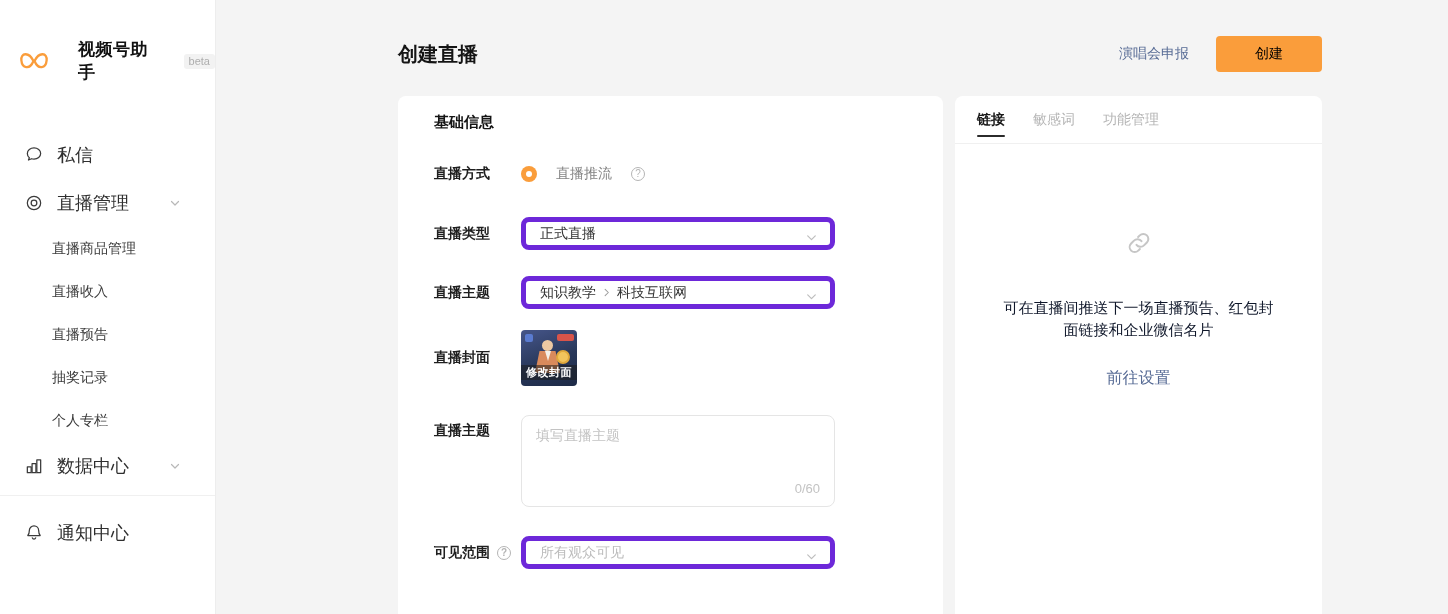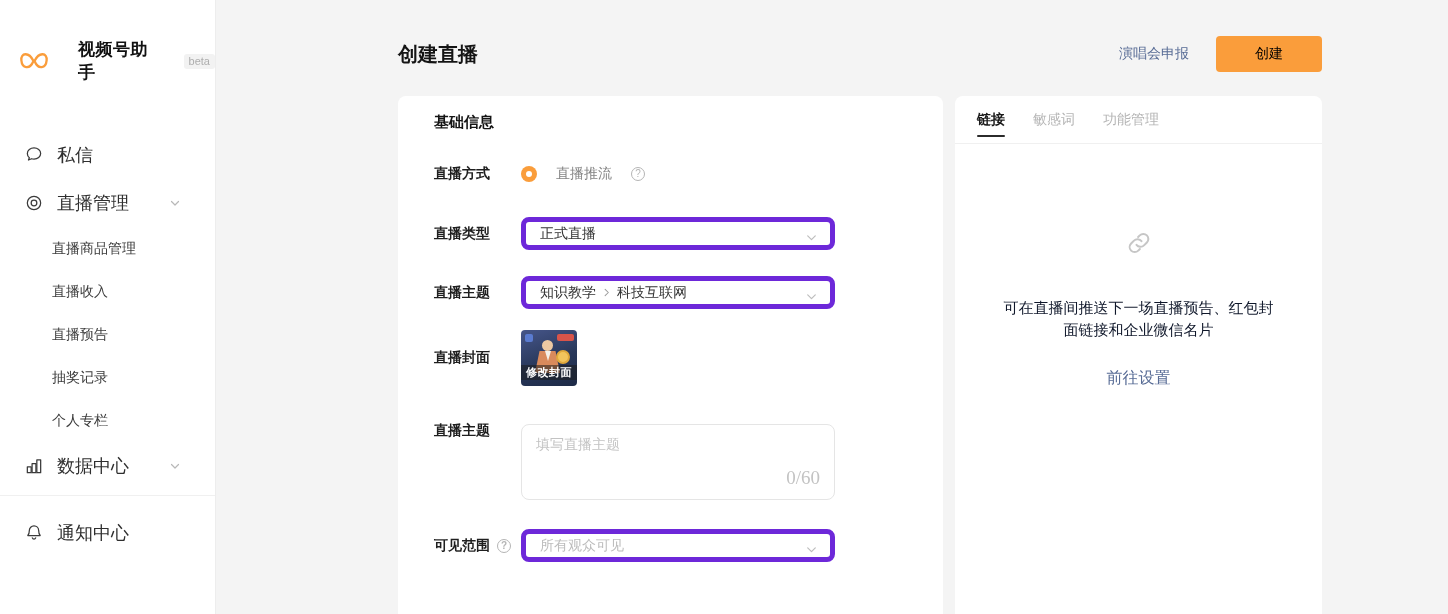--- a/index.html
+++ b/index.html
@@ -108,27 +108,27 @@
   .cover-body {
     position:absolute; left:14px; top:21px; width:25px; height:22px;
     background:#d98a5c; clip-path:polygon(18% 0,82% 0,100% 100%,0 100%);
   }
   .cover-shirt { position:absolute; left:24px; top:21px; width:6px; height:10px; background:#f5f0e8; clip-path:polygon(0 0,100% 0,50% 100%); }
   .cover-overlay {
     position:absolute; left:0; right:0; bottom:6px; height:15px;
     background:rgba(30,30,30,.55); display:flex; justify-content:center;
   }
   .cover-overlay span { color:#fff; font-size:11px; font-weight:bold; letter-spacing:.5px; }
-  .topic-box { width:314px; height:76px; border:1px solid #e5e5e5; border-radius:8px; position:relative; background:#fff;margin-top:9px; }
+  .topic-box { width:314px; height:92px; border:1px solid #e5e5e5; border-radius:8px; position:relative; background:#fff; }
   .topic-input {
     width:100%; height:62px; border:none; outline:none; resize:none; background:transparent;
     font-family:inherit; font-size:14px; color:#333; padding:11px 14px 0 14px;
   }
   .topic-input::placeholder { color:#c3c3c3; }
-  .topic-counter { position:absolute; right:14px; bottom:10px; font-size:19px; color:#c3c3c3;font-family:Liberation Serif, serif; }
+  .topic-counter { position:absolute; right:14px; bottom:10px; font-size:13px; color:#c3c3c3; }
   
   .side-card {
     position:absolute; left:955px; top:96px; width:367px; height:540px;
     background:#fff; border-radius:8px;
   }
   .tabs { display:flex; gap:28px; padding:0 0 0 22px; height:48px; align-items:center; border-bottom:1px solid #f0f0f0; }
   .tab { font-size:14px; color:#b5b5b5; cursor:pointer; position:relative; height:100%; display:flex; align-items:center; }
   .tab.active { color:#1a1a1a; font-weight:bold; }
   .tab.active::after {
     content:""; position:absolute; left:0; right:0; bottom:6px; height:2px; background:#2b2b2b; border-radius:1px;

